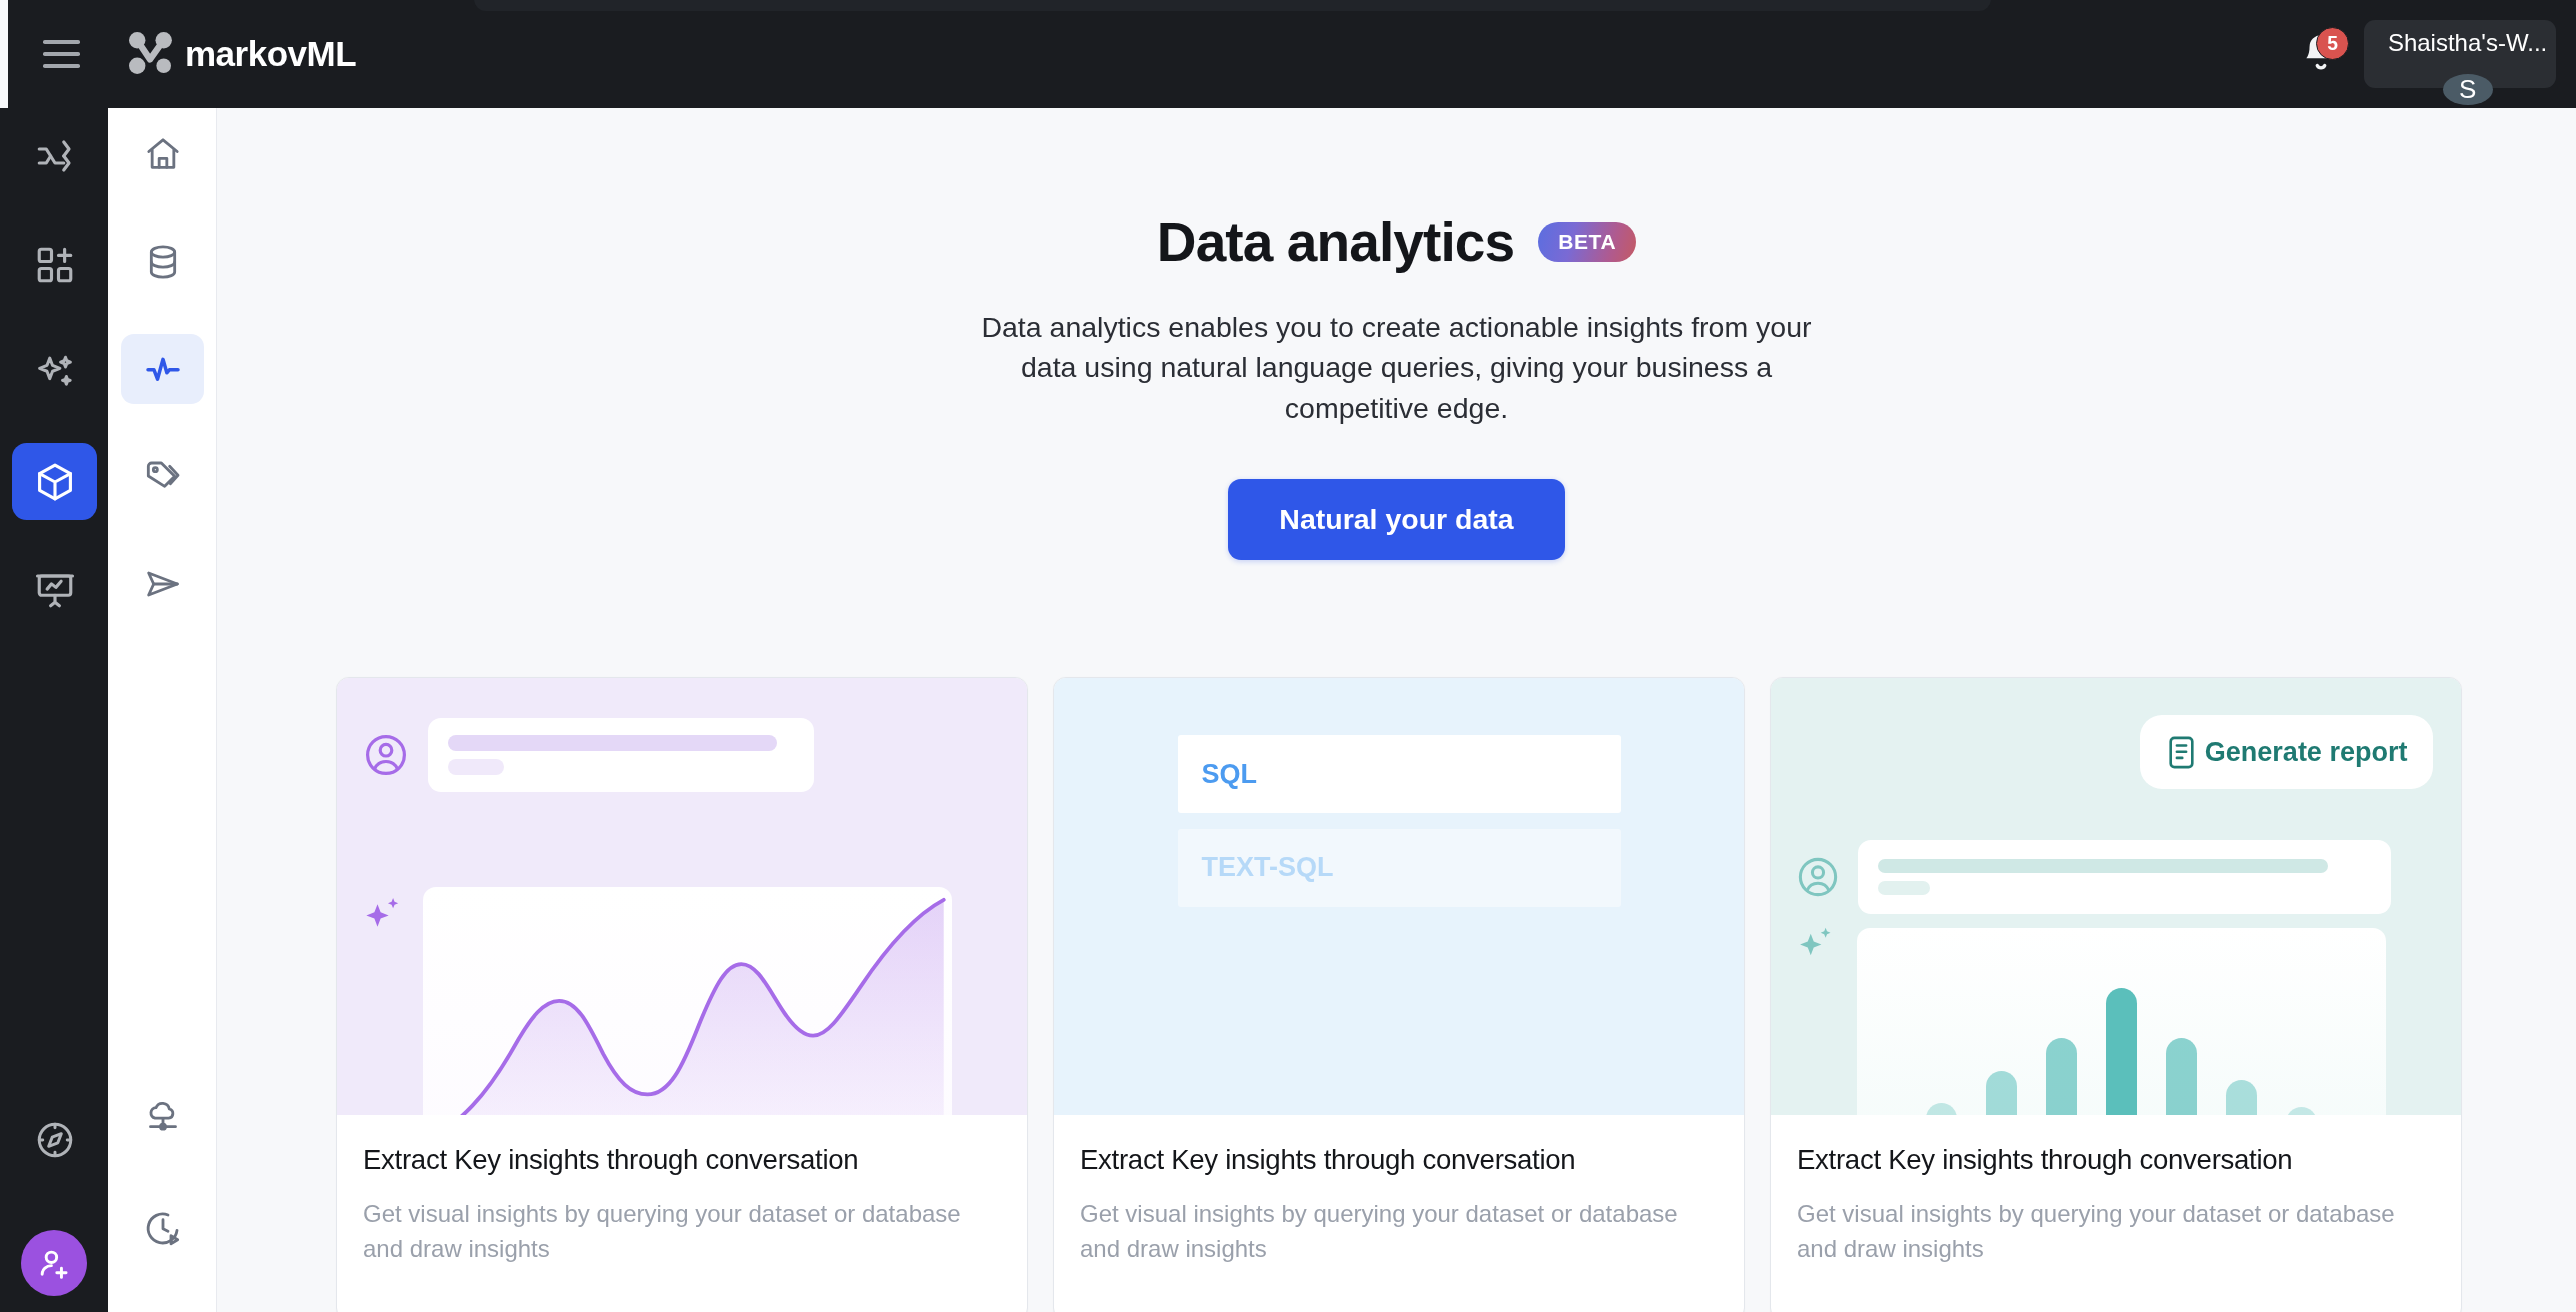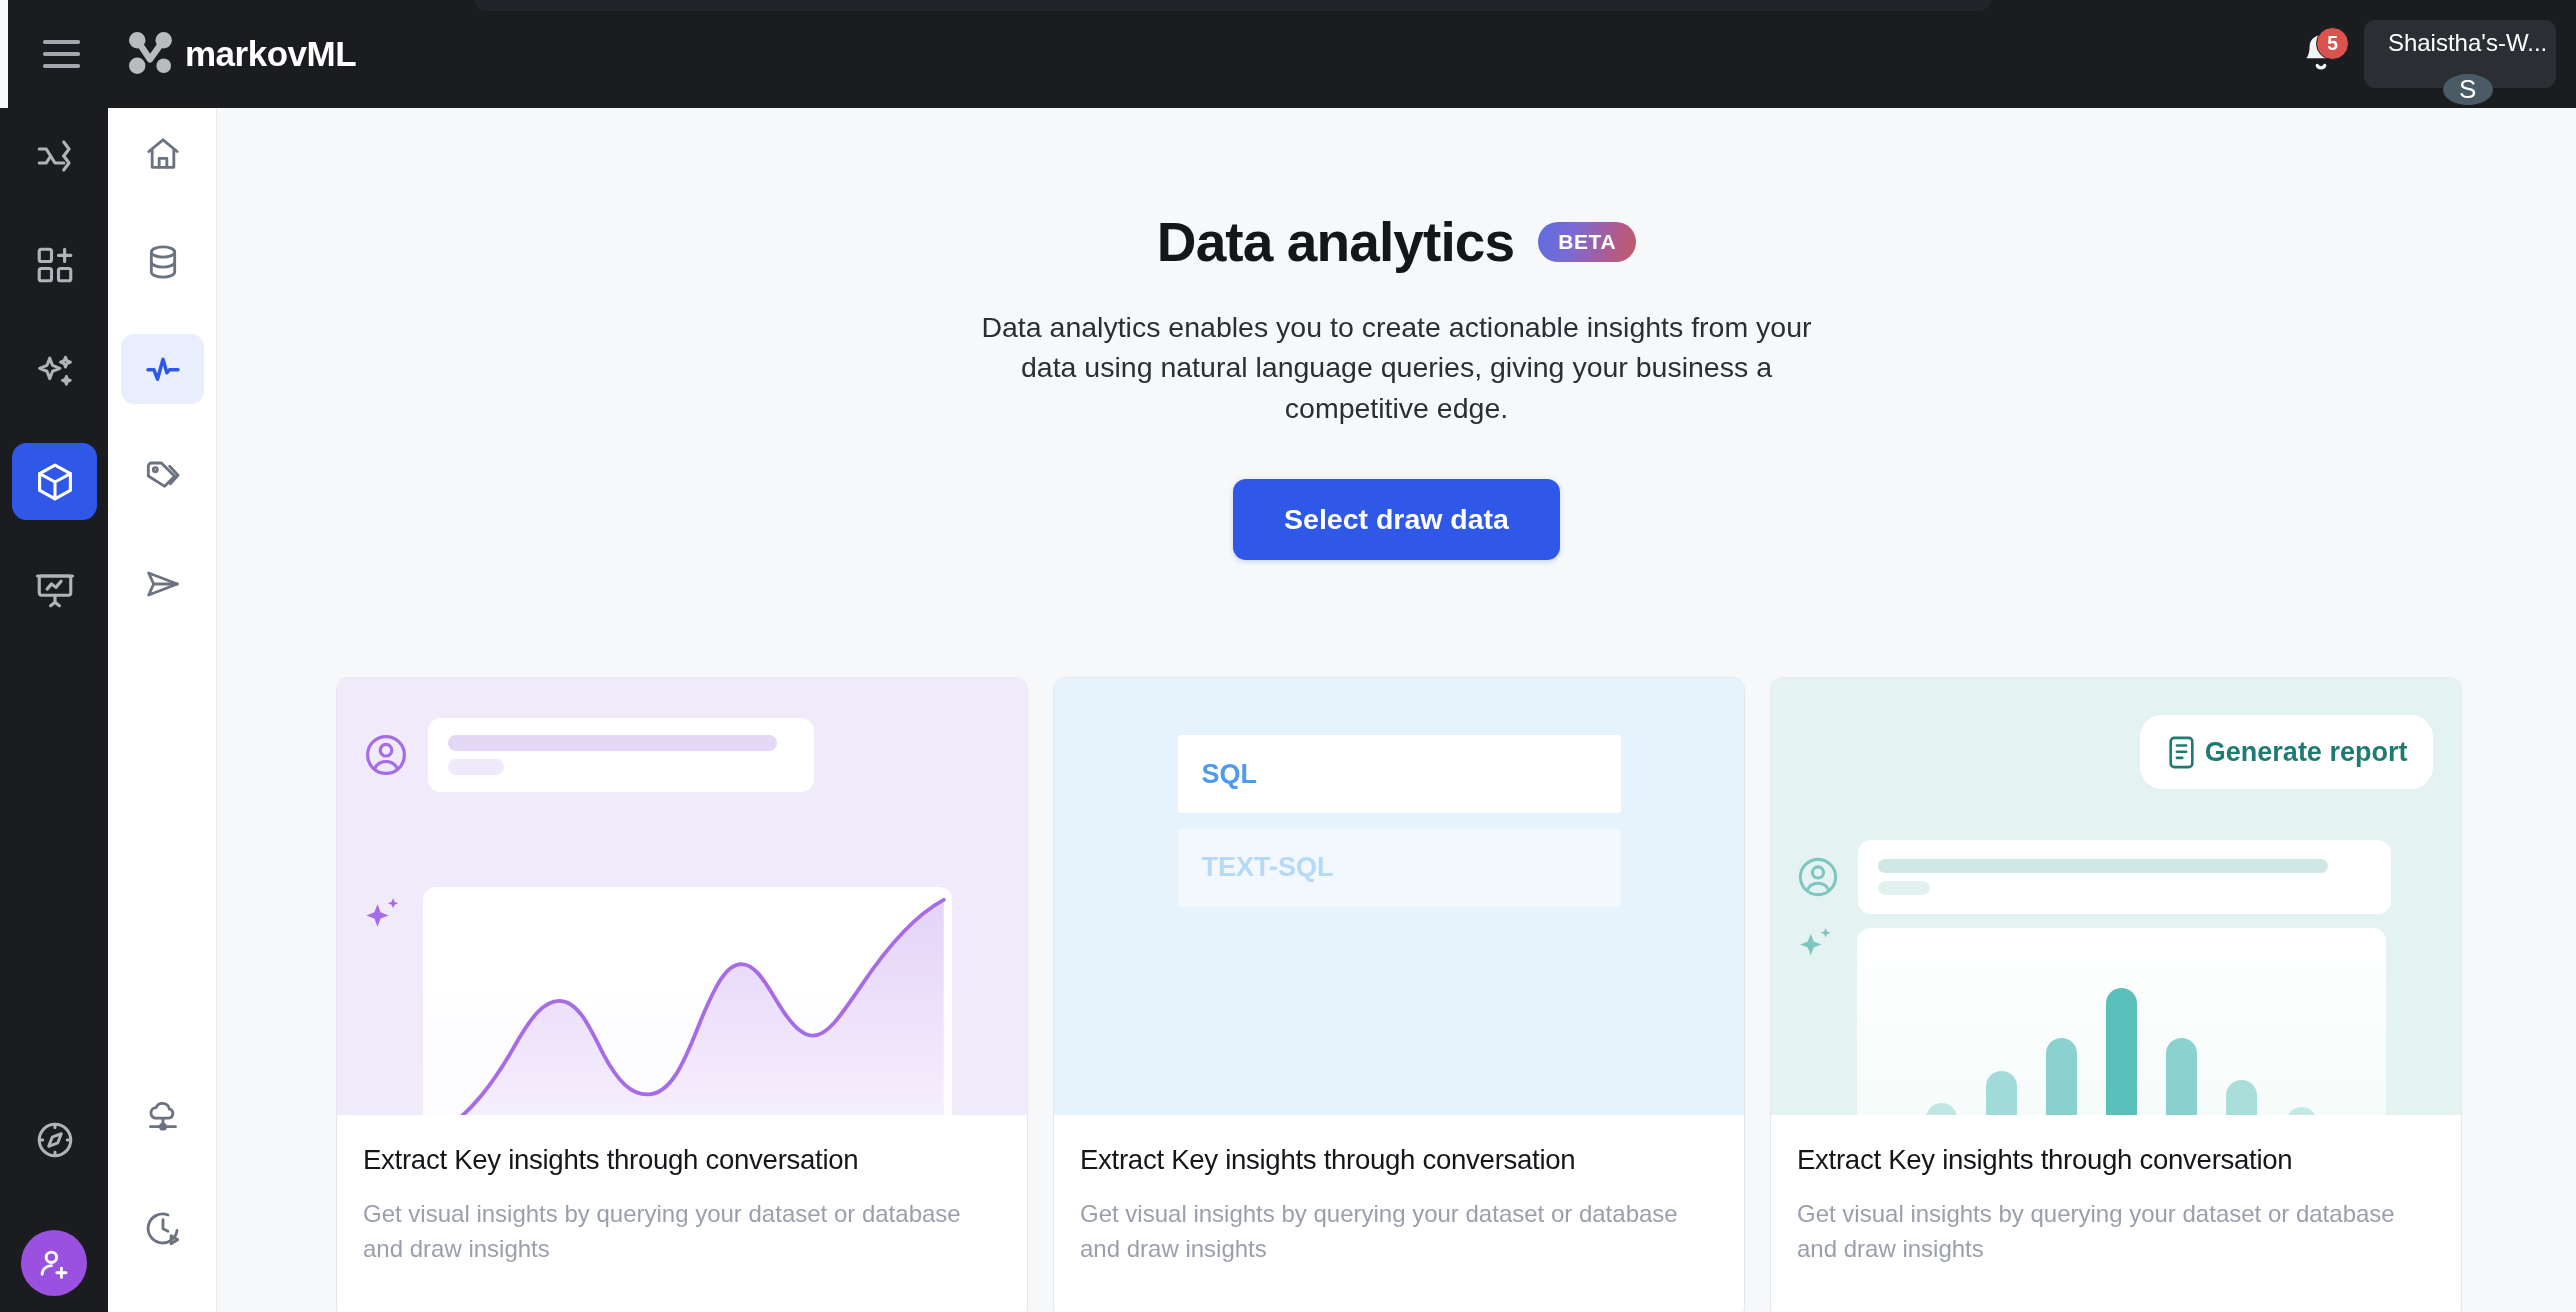--- a/index.html
+++ b/index.html
@@ -392,21 +392,21 @@
 
 <div class="main">
 
   <div class="hero">
     <div class="hero-title-row">
       <span class="hero-title">Data analytics</span>
       <span class="beta-badge">BETA</span>
     </div>
     <p class="hero-sub">Data analytics enables you to create actionable insights from your data using natural language queries, giving your business a competitive edge.</p>
     <div class="cta-wrap">
-      <button class="cta-btn">Select draw data</button>
+      <button class="cta-btn">Natural your data</button>
     </div>
   </div>
 
   <div class="cards">
 
     <div class="card">
       <div class="card-visual v1">
         <div class="chat-row">
           <svg width="48" height="48" viewBox="0 0 24 24" fill="none" stroke="#a66ce8" stroke-width="1.6">
             <circle cx="12" cy="12" r="9.2"></circle>

